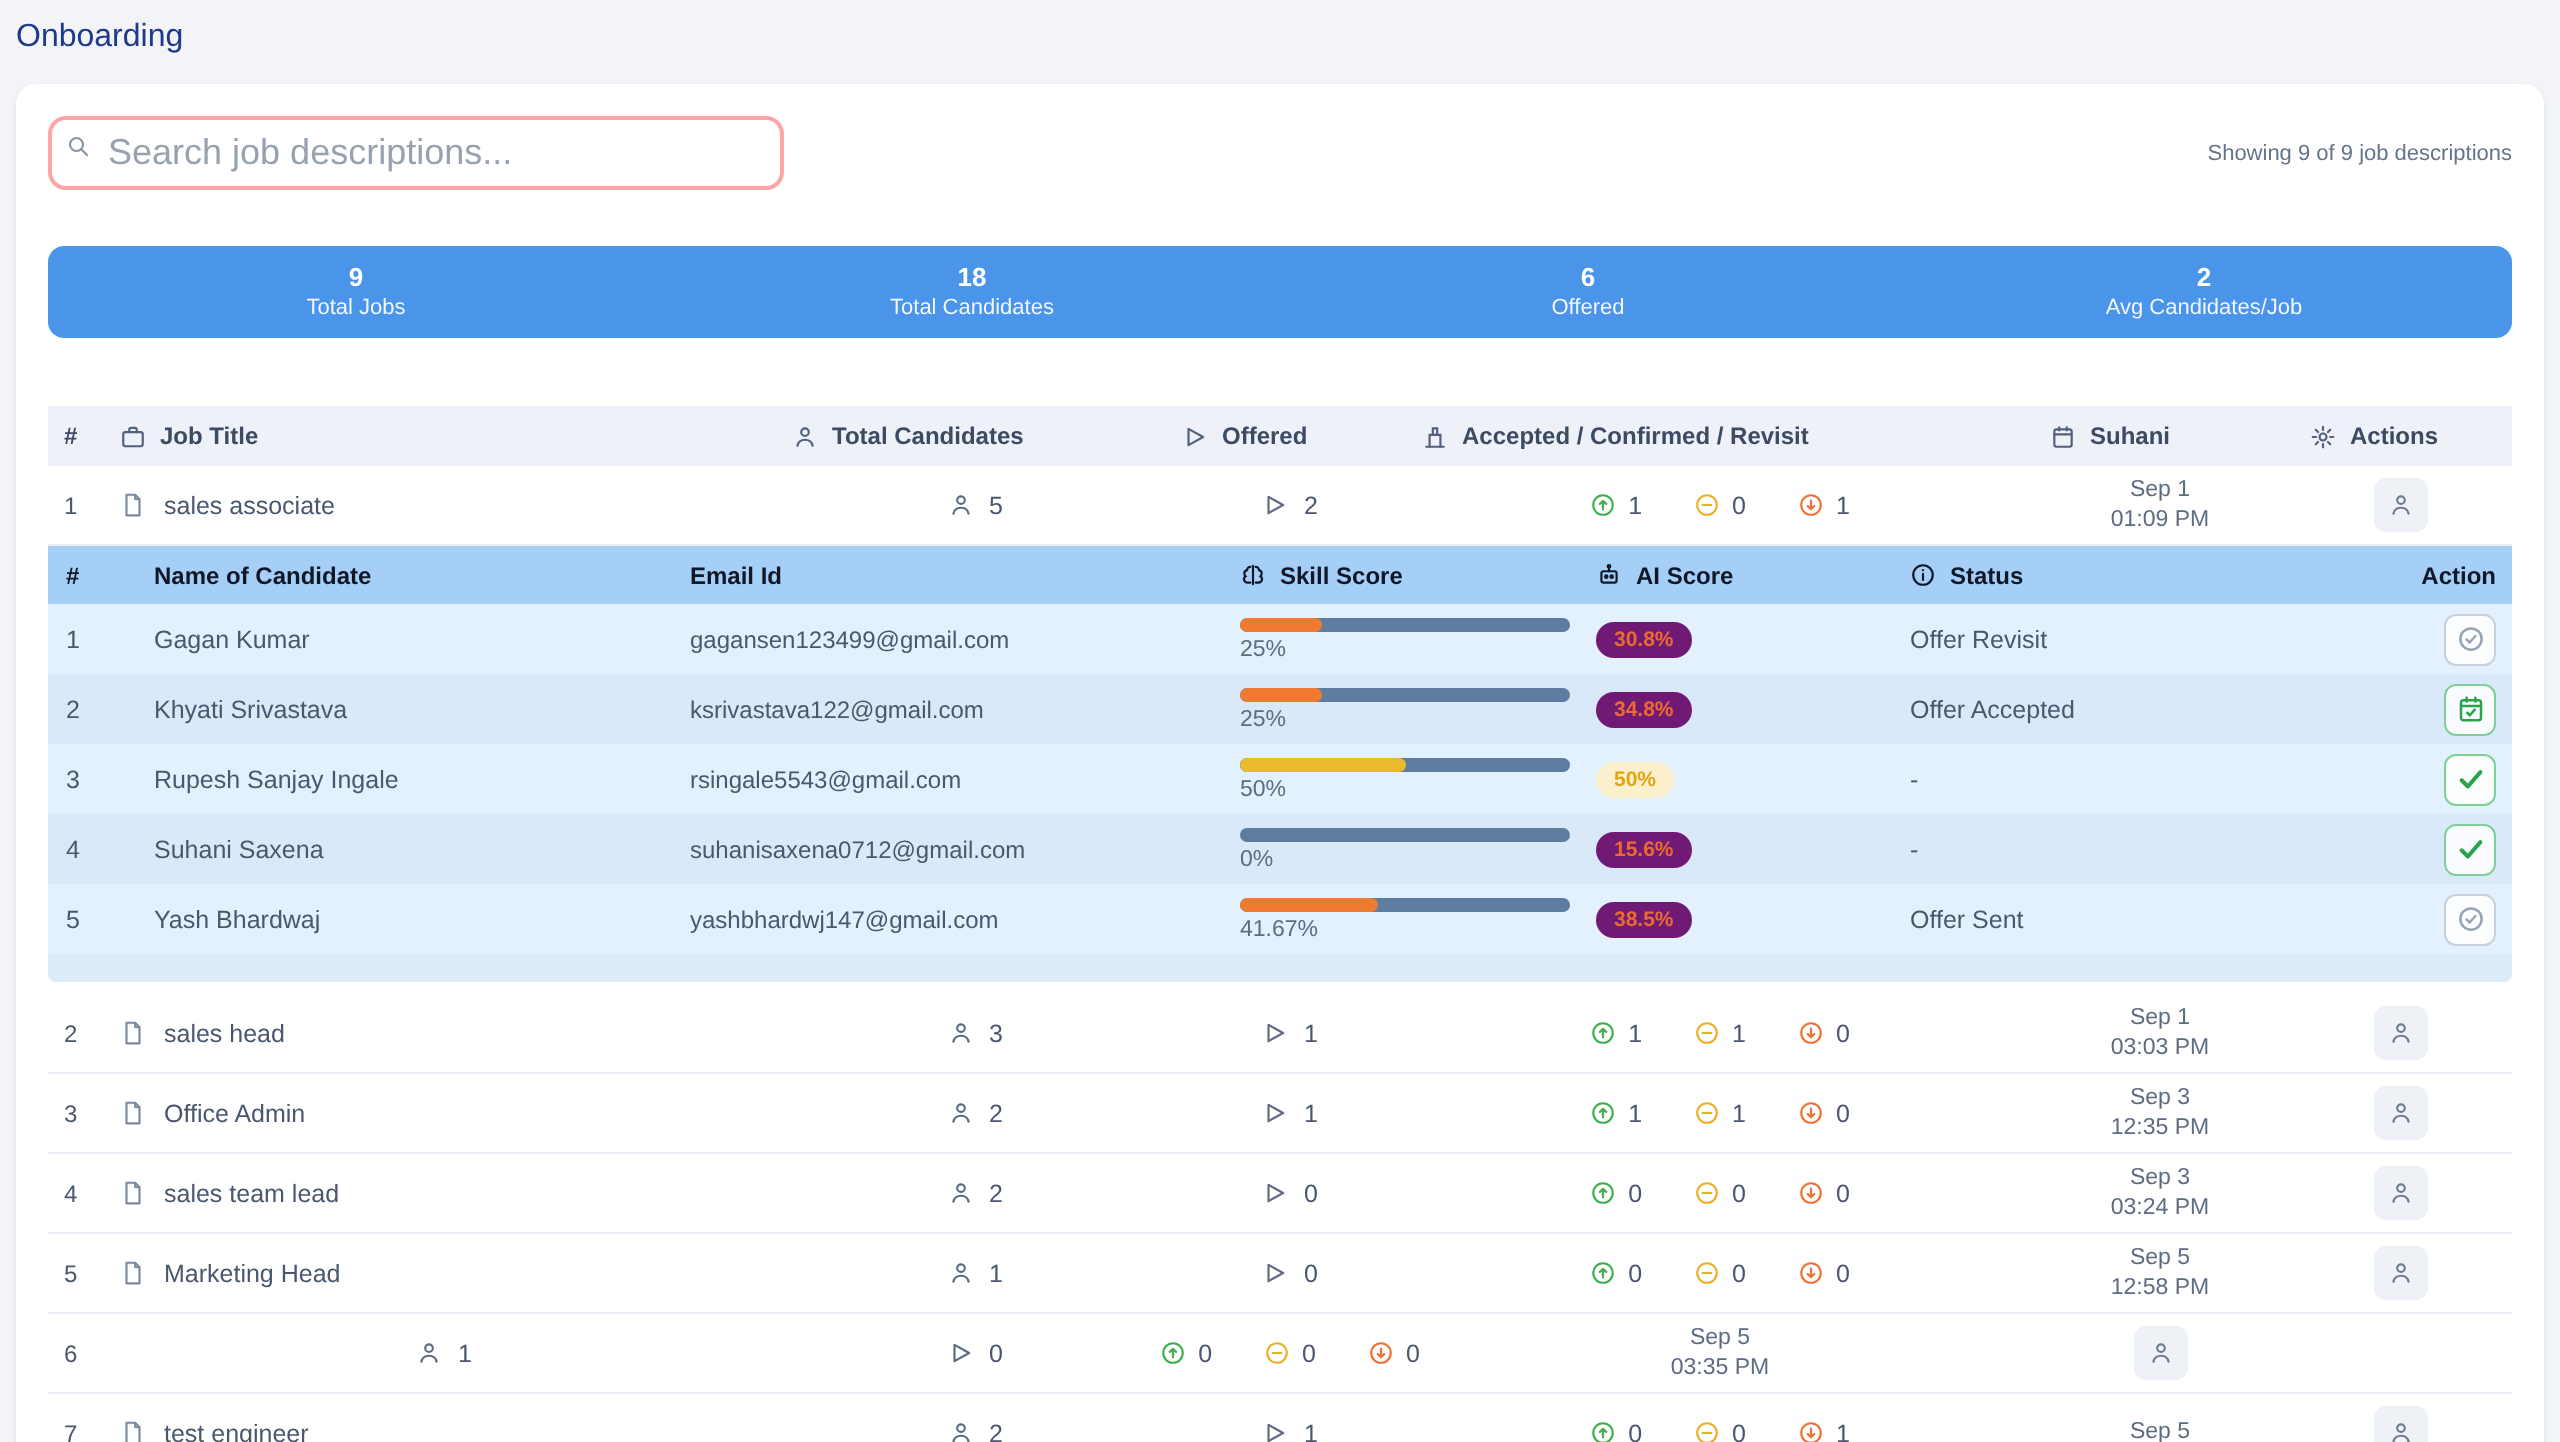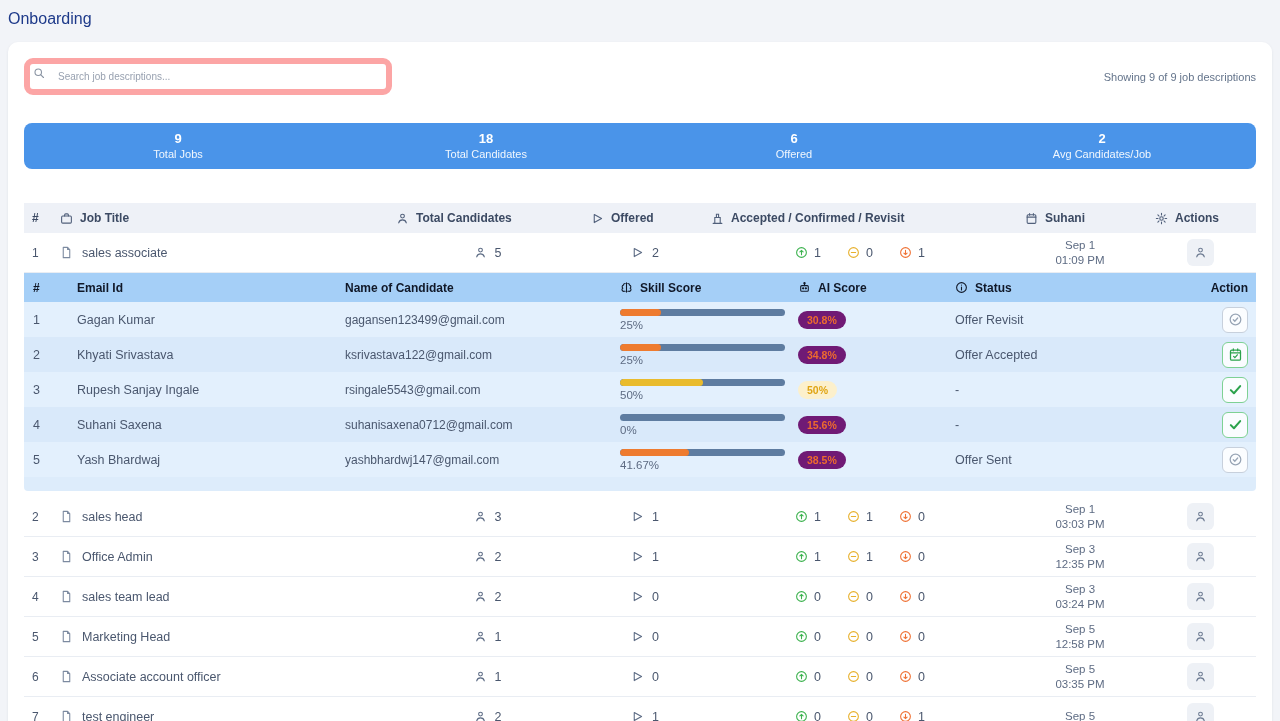--- a/index.html
+++ b/index.html
@@ -5,21 +5,21 @@
   * { margin:0; padding:0; box-sizing:border-box; }
   html,body { width:1280px; height:721px; overflow:hidden; }
   body { background:#f2f4f8; font-family:"Liberation Sans","DejaVu Sans",sans-serif; color:#4a576e; }
   .page { padding:8px; }
   .page-title { font-size:16px; font-weight:normal; color:#1e3a8a; padding:2px 0 14px 0; }
   .card { background:#fff; border-radius:10px; box-shadow:0 1px 3px rgba(30,41,59,.08); padding:16px; min-height:680px; }
 
   
   .toolbar { display:flex; align-items:center; justify-content:space-between; margin-bottom:28px; }
   .search-box { position:relative; width:368px; height:37px; }
-  .search-box input { width:100%; height:100%; border:6px solid #fca5a5; border-radius:9px; padding:0 12px 0 28px; font-size:10px; color:#334155; outline:none; font-family:inherit; background:#fff; }
+  .search-box input { width:100%; height:100%; border:2px solid #fca5a5; border-radius:9px; padding:0 12px 0 28px; font-size:18px; color:#334155; outline:none; font-family:inherit; background:#fff; }
   .search-box input::placeholder { color:#98a1b0; }
   .search-icon { position:absolute; left:9px; top:9px; width:12px; height:12px; color:#8a94a3; }
   .results-summary { font-size:11px; color:#64748b; }
 
   
   .stats-bar { display:flex; background:#4a94e9; border-radius:8px; height:46px; align-items:center; margin-bottom:34px; }
   .stat { flex:1; text-align:center; color:#fff; }
   .stat-value { font-size:13px; font-weight:bold; line-height:16px; }
   .stat-label { font-size:11px; color:rgba(255,255,255,.92); line-height:14px; }
 
@@ -241,22 +241,22 @@
                     <circle cx="12" cy="7.5" r="3.5"></circle>
                     <path d="M5 20c.8-3.6 3.7-5.5 7-5.5s6.2 1.9 7 5.5"></path>
                   </svg>
                 </span>
       </button>
     </div>
   </div>
           <div class="subtable">
     <div class="cand-grid cand-header">
       <div class="hcell cand-cell" style="padding-left:9px">#</div>
+      <div class="hcell" style="padding-left:9px">Name of Candidate</div>
       <div class="hcell" style="padding-left:9px">Email Id</div>
-      <div class="hcell" style="padding-left:9px">Name of Candidate</div>
       <div class="hcell">
         <span class="hicon">
                   <svg viewBox="0 0 24 24" fill="none" stroke="currentColor" stroke-width="2" stroke-linecap="round">
                     <path d="M9.5 4.5a3 3 0 0 0-3 3 3.2 3.2 0 0 0-2.5 3.2c0 1 .4 1.9 1.1 2.5A3.2 3.2 0 0 0 7.5 19h2"></path>
                     <path d="M14.5 4.5a3 3 0 0 1 3 3 3.2 3.2 0 0 1 2.5 3.2c0 1-.4 1.9-1.1 2.5A3.2 3.2 0 0 1 16.5 19h-2"></path>
                     <path d="M12 3.5v17"></path>
                   </svg>
                 </span>
         <span>Skill Score</span>
       </div>
@@ -702,29 +702,20 @@
                   <svg viewBox="0 0 24 24" fill="none" stroke="currentColor" stroke-width="2" stroke-linecap="round">
                     <circle cx="12" cy="7.5" r="3.5"></circle>
                     <path d="M5 20c.8-3.6 3.7-5.5 7-5.5s6.2 1.9 7 5.5"></path>
                   </svg>
                 </span>
       </button>
     </div>
   </div>
           <div class="jobs-grid job-row">
     <div class="cell-num">6</div>
-    <div class="cell-title">
-      <span class="doc-icon">
-                <svg viewBox="0 0 24 24" fill="none" stroke="currentColor" stroke-width="2" stroke-linejoin="round">
-                  <path d="M6 2.5h8l4 4v15H6z"></path>
-                  <path d="M14 2.5v4h4"></path>
-                </svg>
-              </span>
-      <span>Associate account officer</span>
-    </div>
     <div class="cell-center">
       <span class="mini-icon">
                 <svg viewBox="0 0 24 24" fill="none" stroke="currentColor" stroke-width="2" stroke-linecap="round">
                   <circle cx="12" cy="7.5" r="3.5"></circle>
                   <path d="M5 20c.8-3.6 3.7-5.5 7-5.5s6.2 1.9 7 5.5"></path>
                 </svg>
               </span>
       <span>1</span>
     </div>
     <div class="cell-center">

